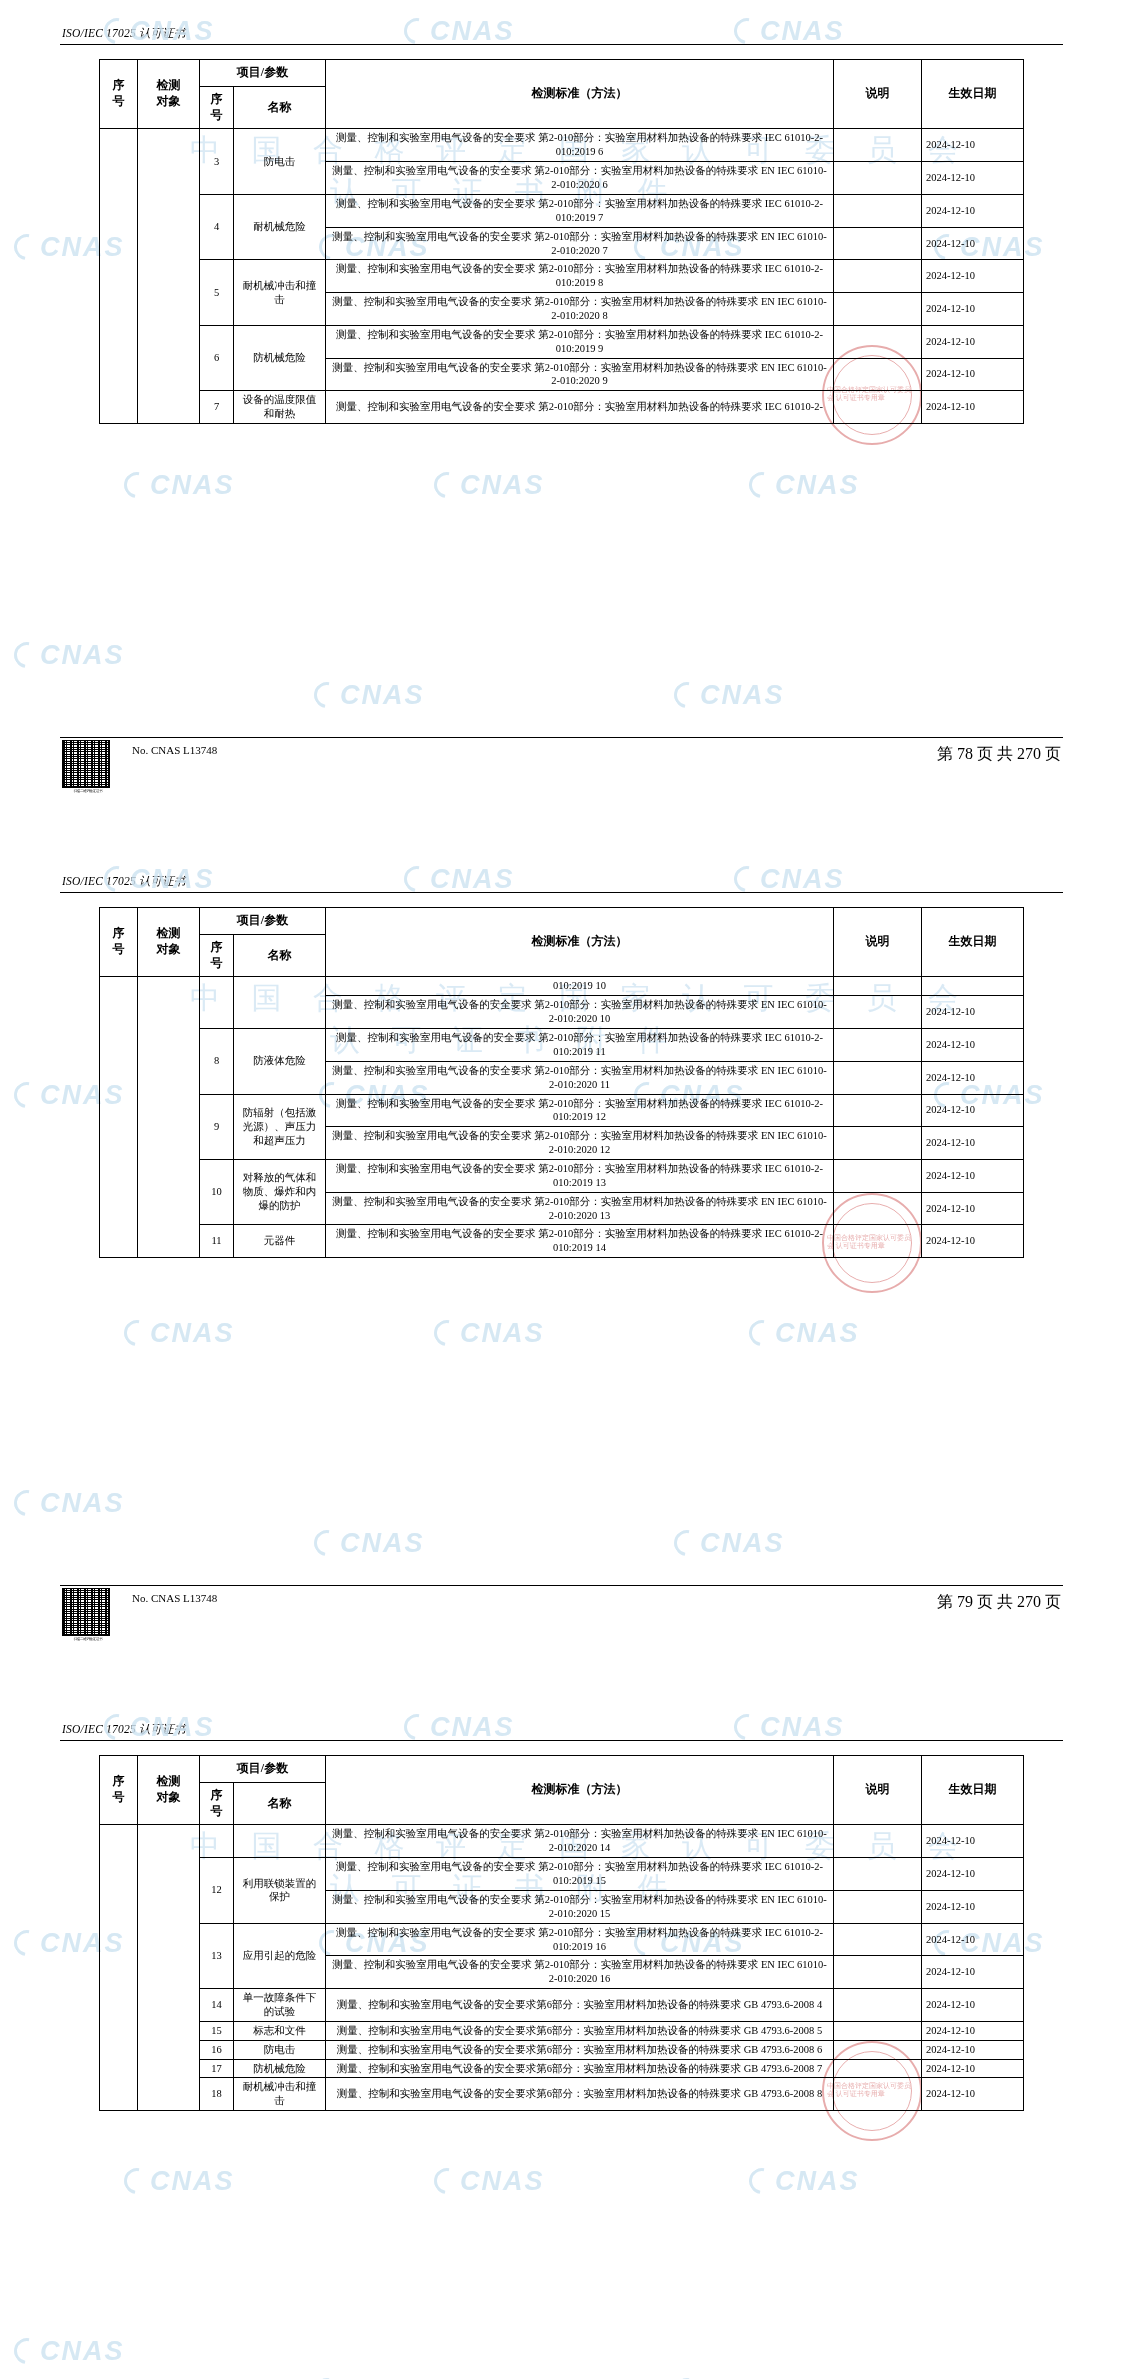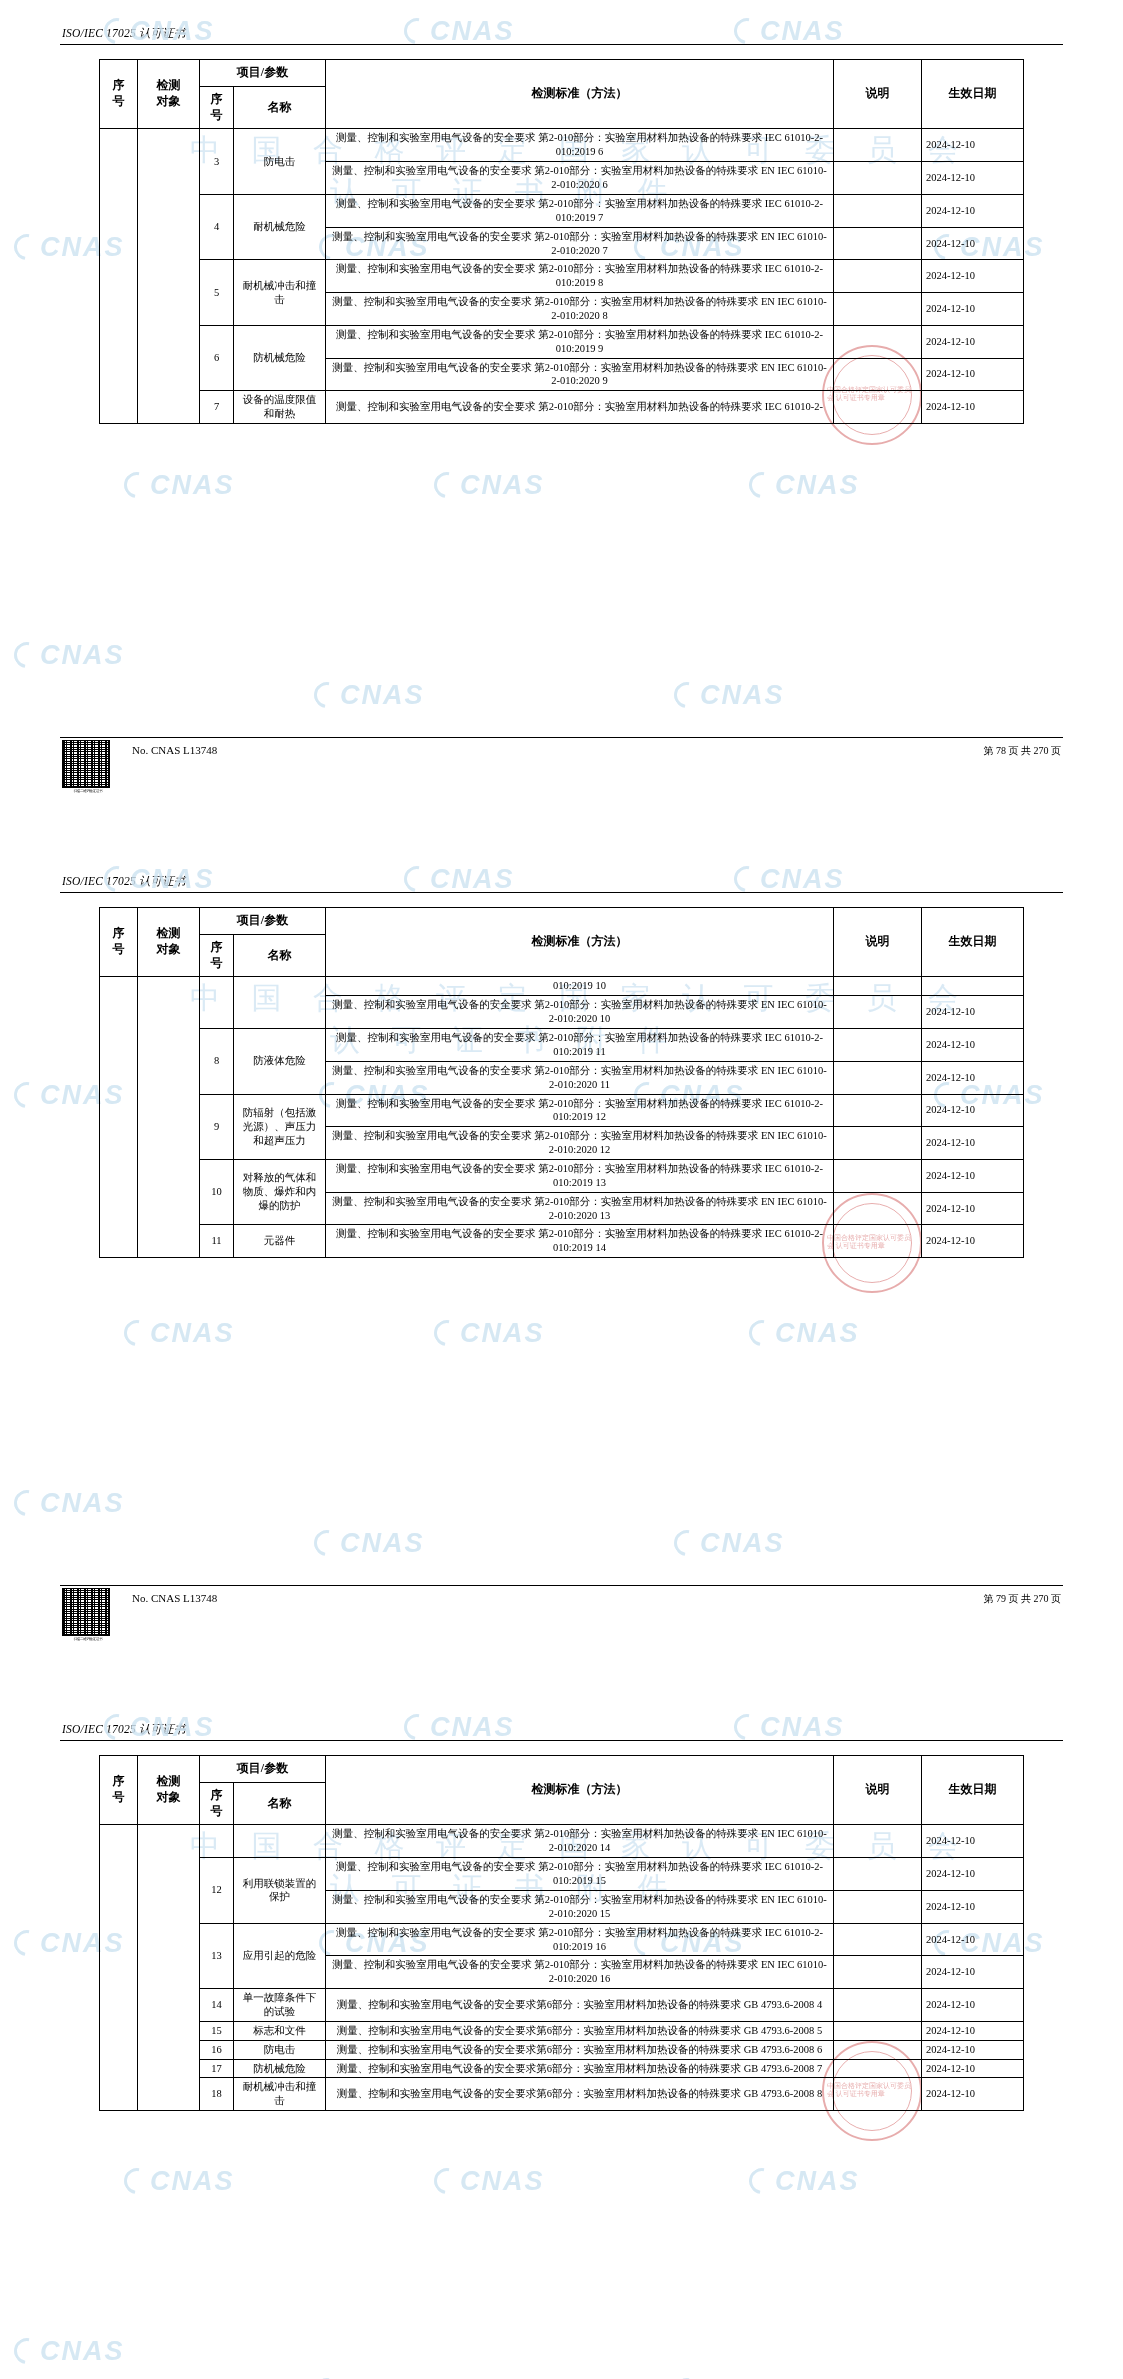--- a/index.html
+++ b/index.html
@@ -101,21 +101,21 @@
   .cert-no{
     position:absolute;
     left:72px;
     top:6px;
     font-size:11px;
   }
   .page-no{
     position:absolute;
     right:2px;
     top:6px;
-    font-size:10px;
+    font-size:16px;
   }
   .qr{
     position:absolute;
     left:2px;
     top:2px;
     width:52px;
     height:52px;
   }
   .qr .qrbox{
     width:46px;height:46px;

